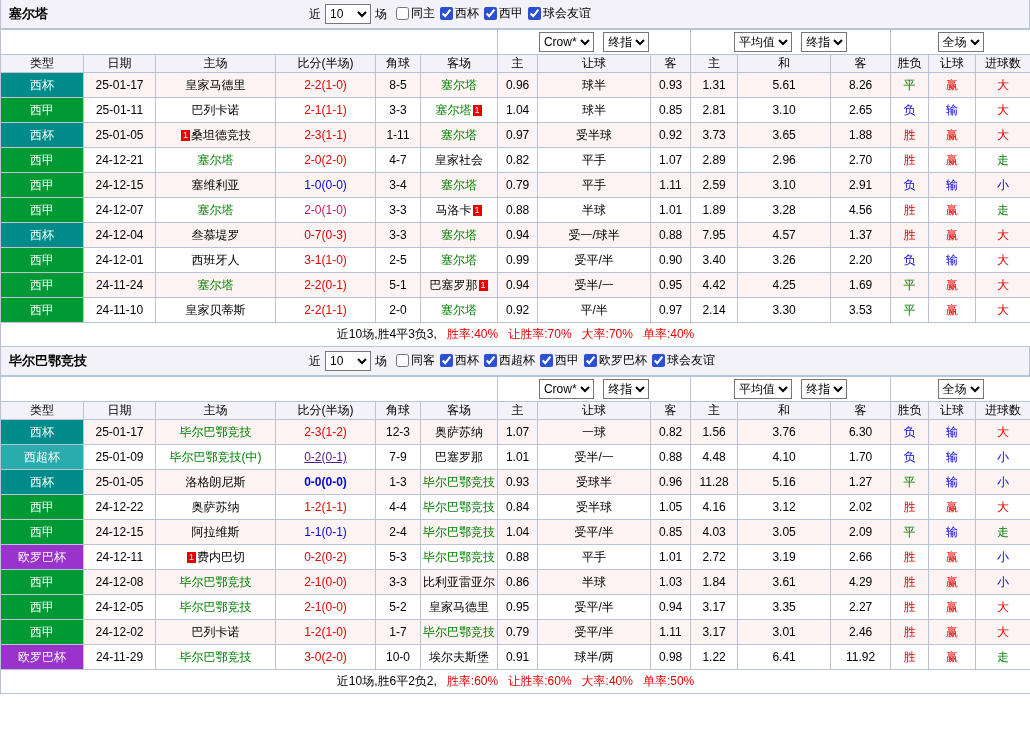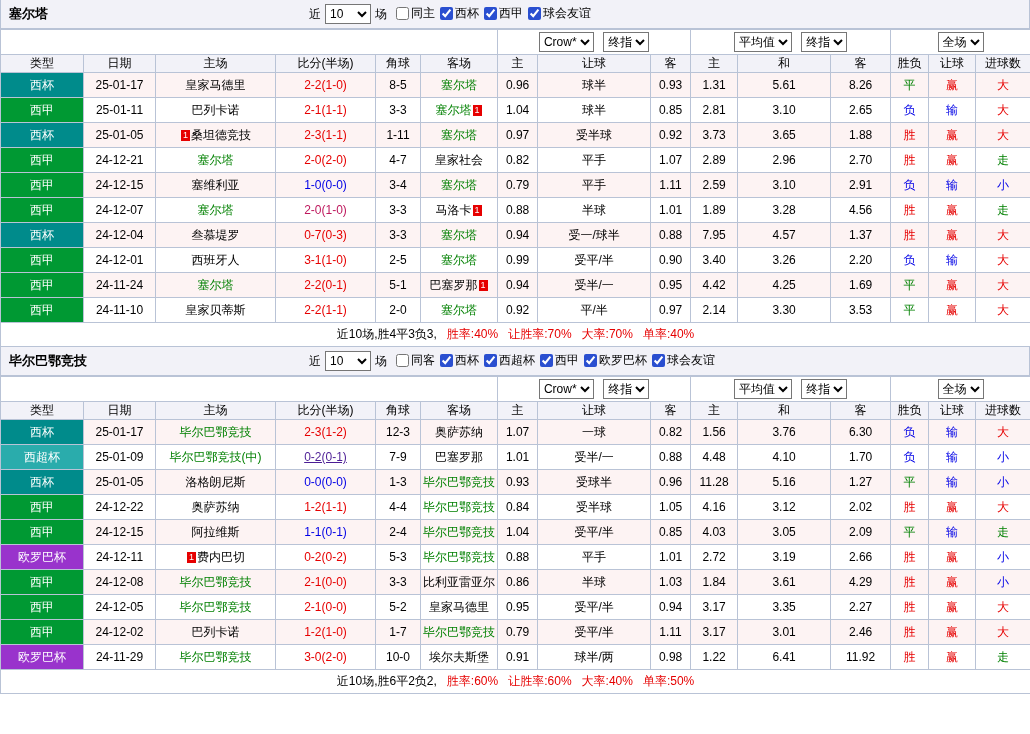--- a/index.html
+++ b/index.html
@@ -397,21 +397,21 @@
             <td>4.10</td>
             <td>1.70</td>
             <td class="res-cell" style="color: rgb(0, 0, 230);">负</td>
             <td class="res-cell" style="color: rgb(0, 0, 230);">输</td>
             <td class="res-cell" style="color: rgb(0, 0, 230);">小</td>
           </tr>
           <tr>
             <td class="type-cell" style="background: rgb(0, 139, 139);">西杯</td>
             <td>25-01-05</td>
             <td class="team-cell"><span>洛格朗尼斯</span></td>
-            <td class="score-cell" style="color: rgb(0, 0, 230);">0-0(0-0)</td>
+            <td class="score-cell" style="color: rgb(0, 0, 230); font-weight: bold;">0-0(0-0)</td>
             <td>1-3</td>
             <td class="team-cell"><span class="focal">毕尔巴鄂竞技</span></td>
             <td>0.93</td>
             <td>受球半</td>
             <td>0.96</td>
             <td>11.28</td>
             <td>5.16</td>
             <td>1.27</td>
             <td class="res-cell" style="color: rgb(0, 128, 0);">平</td>
             <td class="res-cell" style="color: rgb(0, 0, 230);">输</td>

